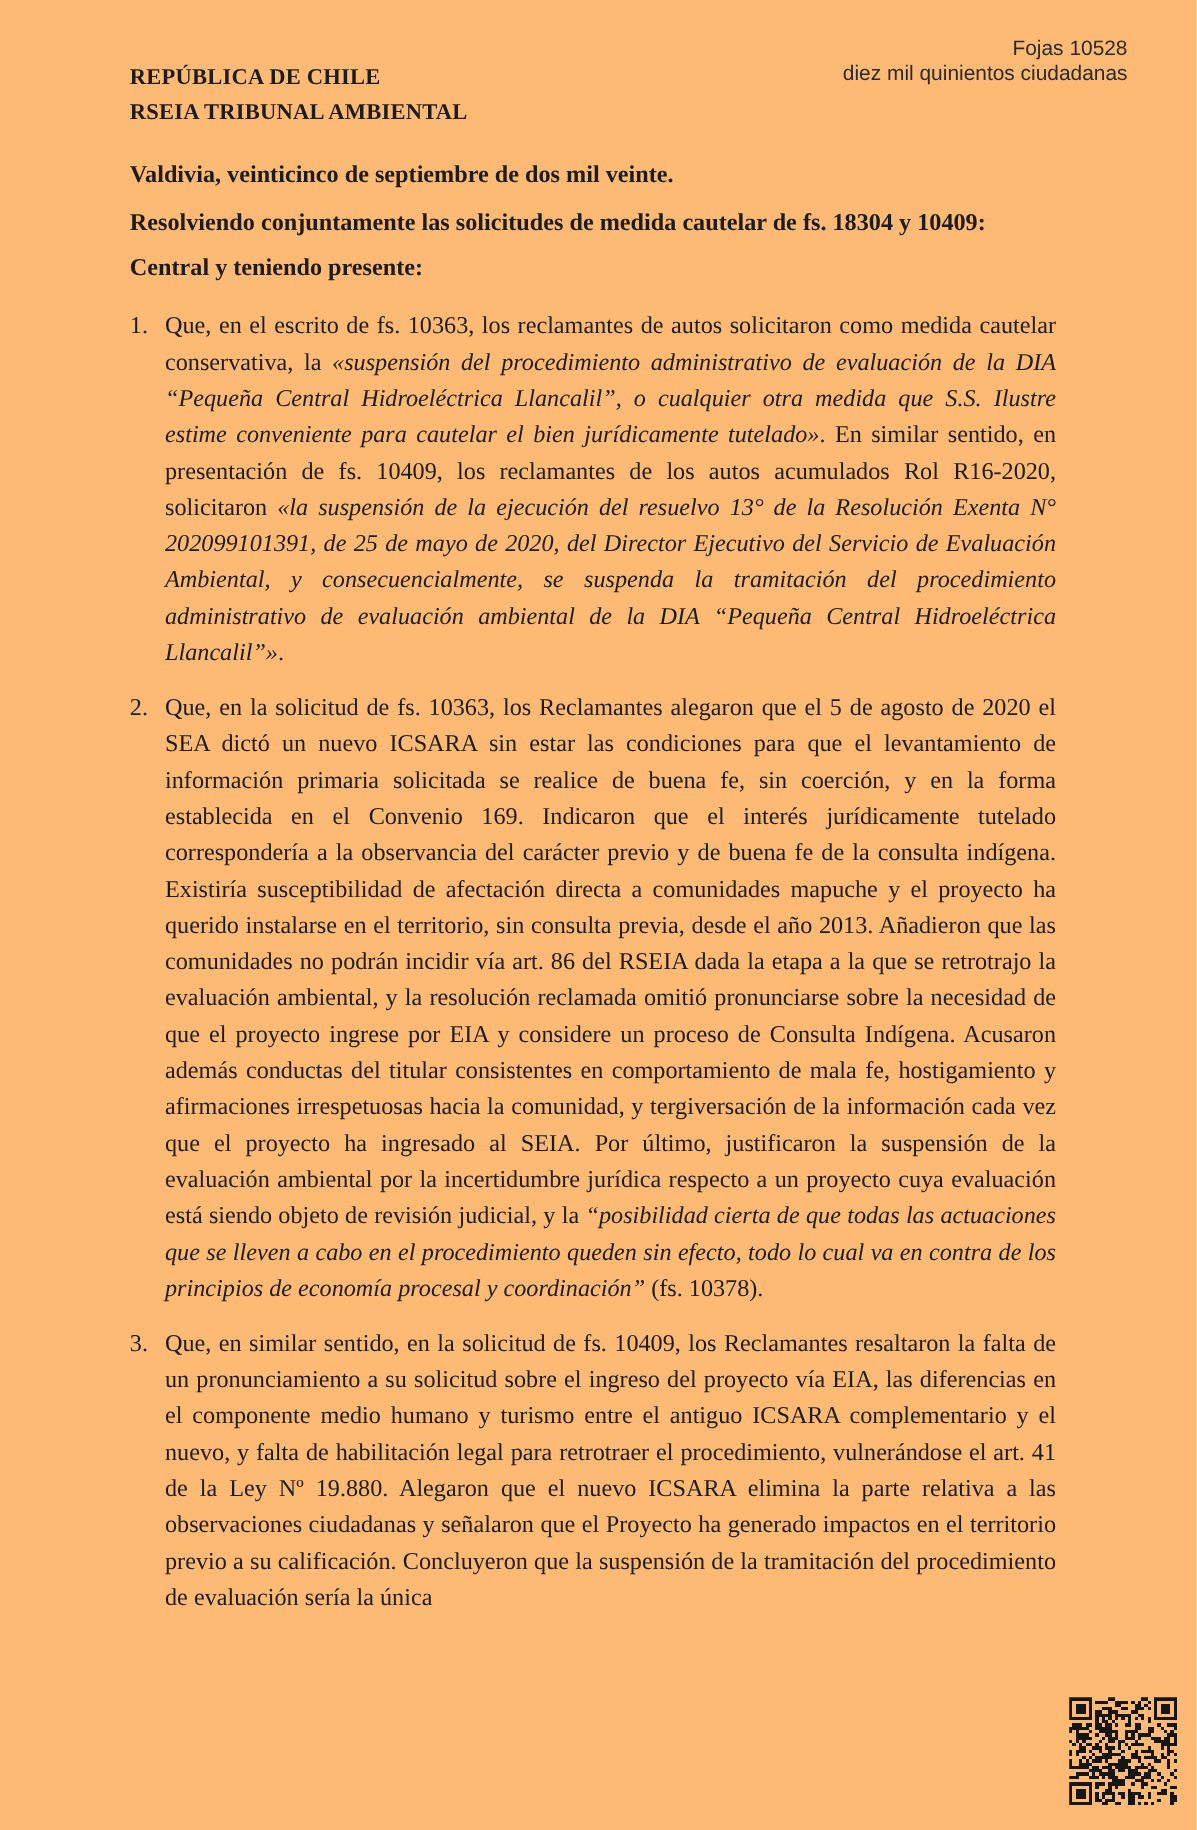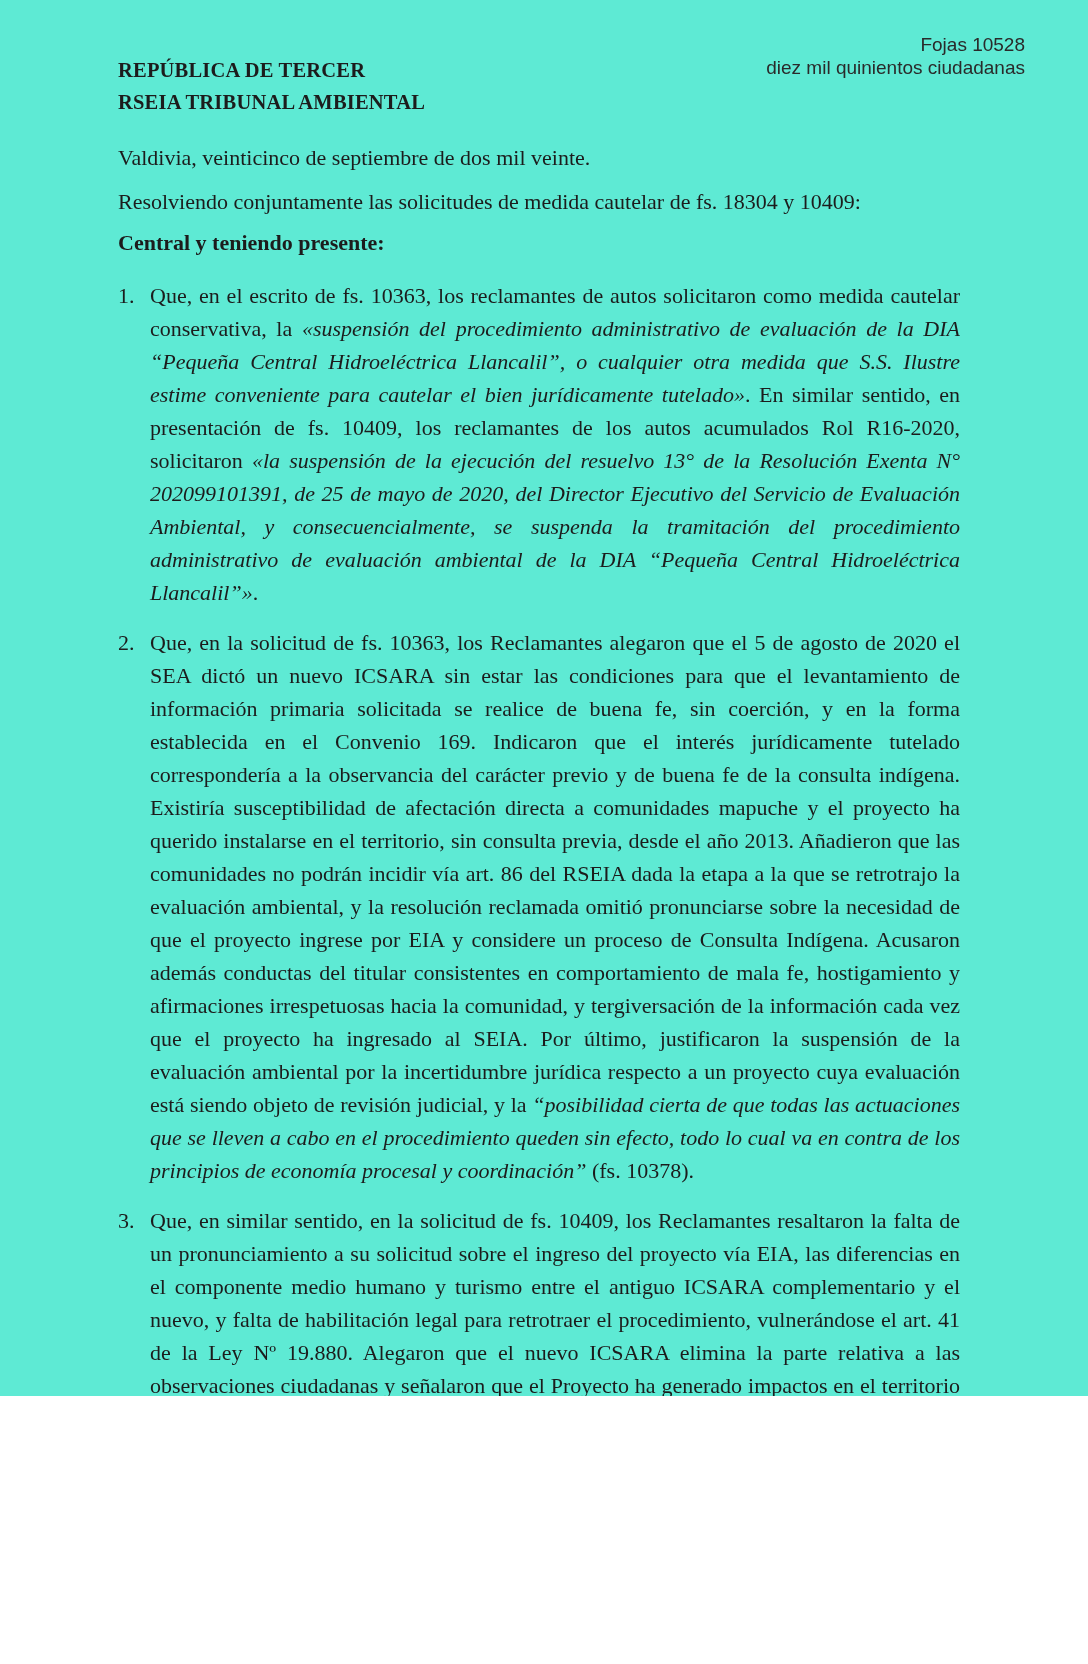--- a/index.html
+++ b/index.html
@@ -3,22 +3,22 @@
 <meta charset="utf-8">
 <style>
   html, body {
     margin: 0;
     padding: 0;
     background: #ffffff;
   }
   .page {
     position: relative;
     width: 1088px;
-    height: 1396px;
-    background: #5eead4;
+    height: 1664px;
+    background: #fdba74;
     overflow: hidden;
     font-family: "Liberation Serif", "DejaVu Serif", serif;
     color: #1c1c1c;
   }
   
   .fojas {
     position: absolute;
     top: 33px;
     right: 63px;
     text-align: right;
@@ -42,21 +42,21 @@
   
   .content {
     position: absolute;
     top: 141px;
     left: 118px;
     width: 842px;
     font-size: 22px;
     line-height: 33px;
     text-align: justify;
   }
-  .content p { margin: 0; }
+  .content p { margin: 0; font-weight: bold; }
   .date-line  { margin-bottom: 11px !important; }
   .intro-line { margin-bottom: 8px  !important; }
   .section-heading {
     font-weight: bold;
     margin-bottom: 20px !important;
   }
   .para {
     position: relative;
     padding-left: 32px;
     margin-bottom: 17px;
@@ -81,21 +81,21 @@
 <body>
 
 <div class="page">
 
   <div class="fojas">
     <div>Fojas 10528</div>
     <div>diez mil quinientos ciudadanas</div>
   </div>
 
   <div class="court">
-    <div>REPÚBLICA DE TERCER</div>
+    <div>REPÚBLICA DE CHILE</div>
     <div>RSEIA TRIBUNAL AMBIENTAL</div>
   </div>
 
   <div class="content">
     <p class="date-line">Valdivia, veinticinco de septiembre de dos mil veinte.</p>
     <p class="intro-line">Resolviendo conjuntamente las solicitudes de medida cautelar de fs. 18304 y 10409:</p>
     <p class="section-heading">Central y teniendo presente:</p>
     <div id="paras">
         <div class="para"><span class="num">1.</span><span>Que, en el escrito de fs. 10363, los reclamantes de autos solicitaron como medida cautelar conservativa, la </span><em>«suspensión del procedimiento administrativo de evaluación de la DIA “Pequeña Central Hidroeléctrica Llancalil”, o cualquier otra medida que S.S. Ilustre estime conveniente para cautelar el bien jurídicamente tutelado»</em><span>. En similar sentido, en presentación de fs. 10409, los reclamantes de los autos acumulados Rol R16-2020, solicitaron </span><em>«la suspensión de la ejecución del resuelvo 13° de la Resolución Exenta N° 202099101391, de 25 de mayo de 2020, del Director Ejecutivo del Servicio de Evaluación Ambiental, y consecuencialmente, se suspenda la tramitación del procedimiento administrativo de evaluación ambiental de la DIA “Pequeña Central Hidroeléctrica Llancalil”»</em><span>.</span></div>
         <div class="para"><span class="num">2.</span><span>Que, en la solicitud de fs. 10363, los Reclamantes alegaron que el 5 de agosto de 2020 el SEA dictó un nuevo ICSARA sin estar las condiciones para que el levantamiento de información primaria solicitada se realice de buena fe, sin coerción, y en la forma establecida en el Convenio 169. Indicaron que el interés jurídicamente tutelado correspondería a la observancia del carácter previo y de buena fe de la consulta indígena. Existiría susceptibilidad de afectación directa a comunidades mapuche y el proyecto ha querido instalarse en el territorio, sin consulta previa, desde el año 2013. Añadieron que las comunidades no podrán incidir vía art. 86 del RSEIA dada la etapa a la que se retrotrajo la evaluación ambiental, y la resolución reclamada omitió pronunciarse sobre la necesidad de que el proyecto ingrese por EIA y considere un proceso de Consulta Indígena. Acusaron además conductas del titular consistentes en comportamiento de mala fe, hostigamiento y afirmaciones irrespetuosas hacia la comunidad, y tergiversación de la información cada vez que el proyecto ha ingresado al SEIA. Por último, justificaron la suspensión de la evaluación ambiental por la incertidumbre jurídica respecto a un proyecto cuya evaluación está siendo objeto de revisión judicial, y la </span><em>“posibilidad cierta de que todas las actuaciones que se lleven a cabo en el procedimiento queden sin efecto, todo lo cual va en contra de los principios de economía procesal y coordinación”</em><span> (fs. 10378).</span></div>

